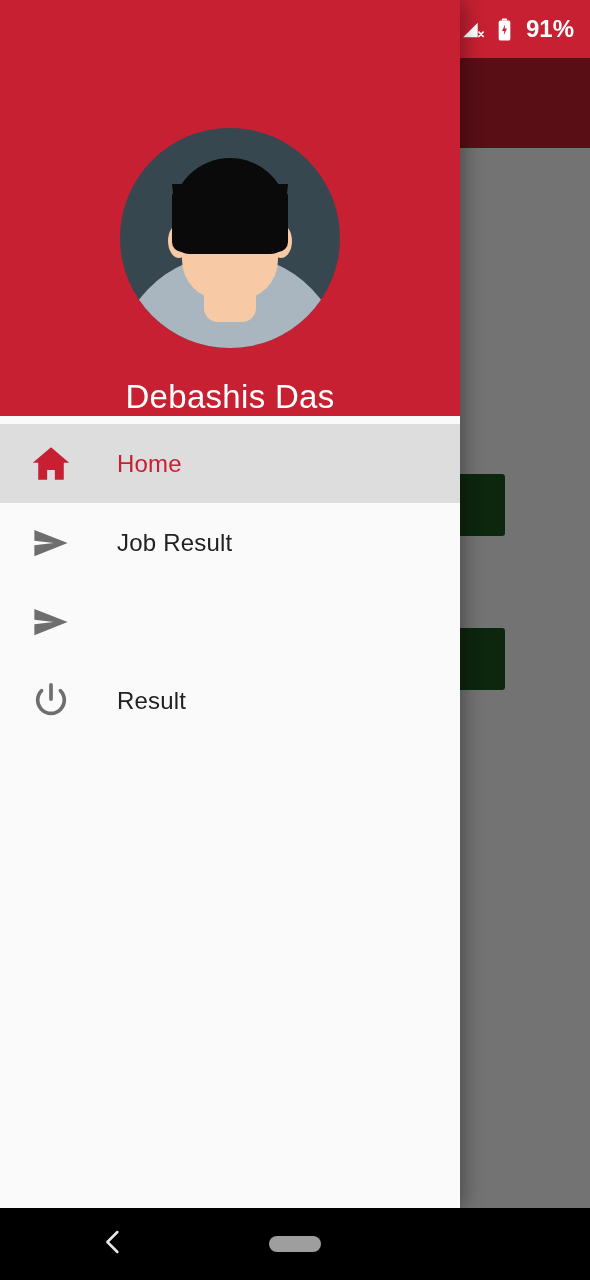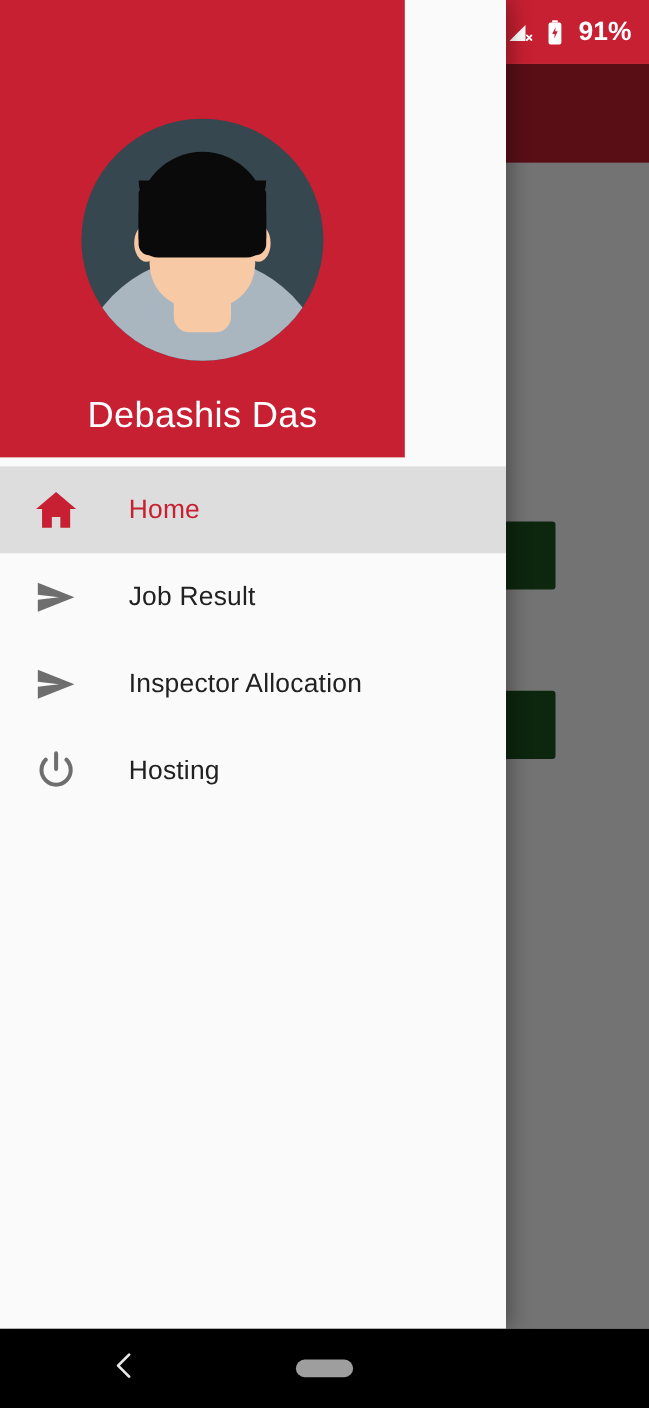--- a/index.html
+++ b/index.html
@@ -90,24 +90,24 @@
 
   
   #drawer {
     position:absolute; left:0; top:0; width:460px; height:1208px;
     background:#FAFAFA;
     z-index:50;
     overflow:hidden;
     box-shadow:4px 0 18px rgba(0,0,0,0.35);
   }
   #drawer-header {
-    width:368px; height:416px;
+    width:460px; height:416px;
     background:#C62032;
     display:flex; flex-direction:column;
-    align-items:center; justify-content:center;
+    align-items:center; justify-content:flex-end;
     padding-top:88px;
   }
   #avatar {
     width:220px; height:220px; border-radius:50%;
     background:#37474F;
     position:relative; overflow:hidden;
     flex:none;
   }
   
   #av-shirt {
@@ -312,32 +312,31 @@
       </span>
       <span class="menu-label">Job Result</span>
     </div>
 
     <div class="menu-item">
       <span class="menu-icon">
         <svg width="42" height="42" viewBox="0 0 24 24">
           <path d="M2.5 4.5 21.5 12 2.5 19.5l0-6.2 11-1.3-11-1.3z" fill="#6E6E6E"></path>
         </svg>
       </span>
-      <span class="menu-label">Inspector Allocation</span>
     </div>
 
 
     <div class="menu-item">
       <span class="menu-icon">
         <svg width="42" height="42" viewBox="0 0 24 24">
           <path d="M12 2.8v8.1" stroke="#6E6E6E" stroke-width="2.1" stroke-linecap="round" fill="none"></path>
           <path d="M6.6 6.1a7.6 7.6 0 1 0 10.8 0" stroke="#6E6E6E" stroke-width="2.1" stroke-linecap="round" fill="none"></path>
         </svg>
       </span>
-      <span class="menu-label">Hosting</span>
+      <span class="menu-label">Result</span>
     </div>
 
   </div>
 </div>
 
 <div id="navbar">
   <span id="nav-back">
     <svg width="26" height="30" viewBox="0 0 20 24">
       <path d="M13.5 4 5.5 12l8 8" stroke="#E8E8E8" stroke-width="2" fill="none" stroke-linecap="round" stroke-linejoin="round"></path>
     </svg>

